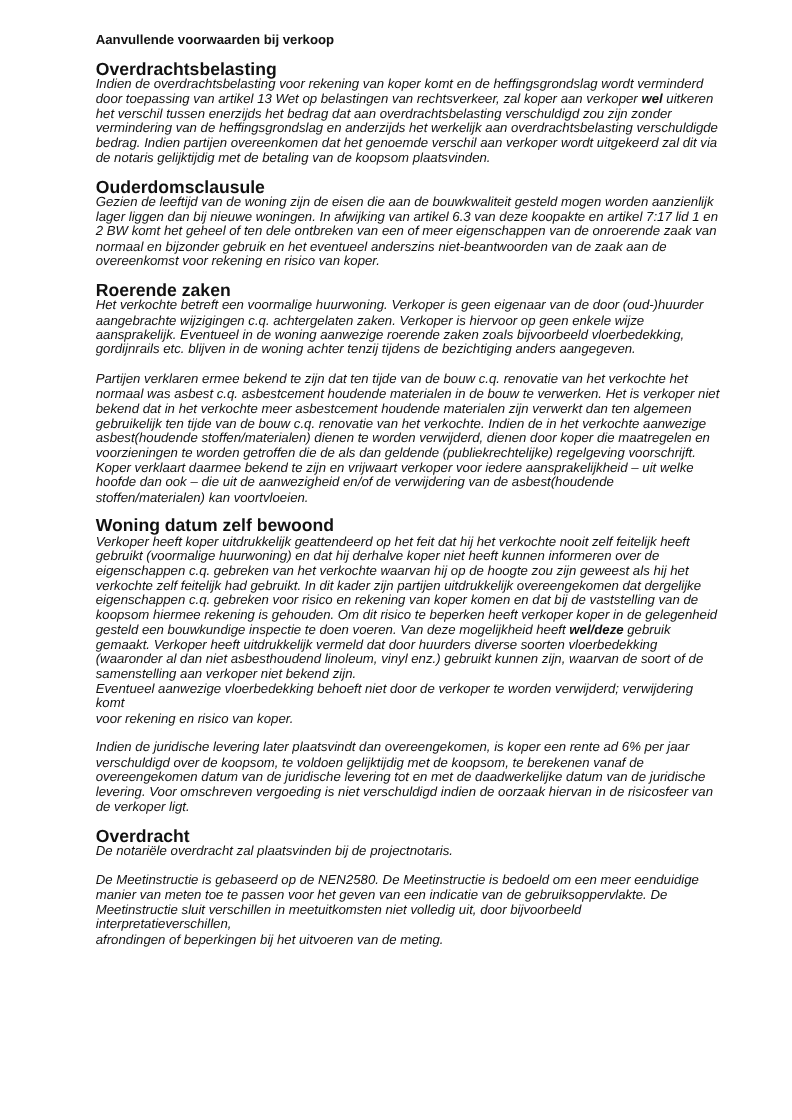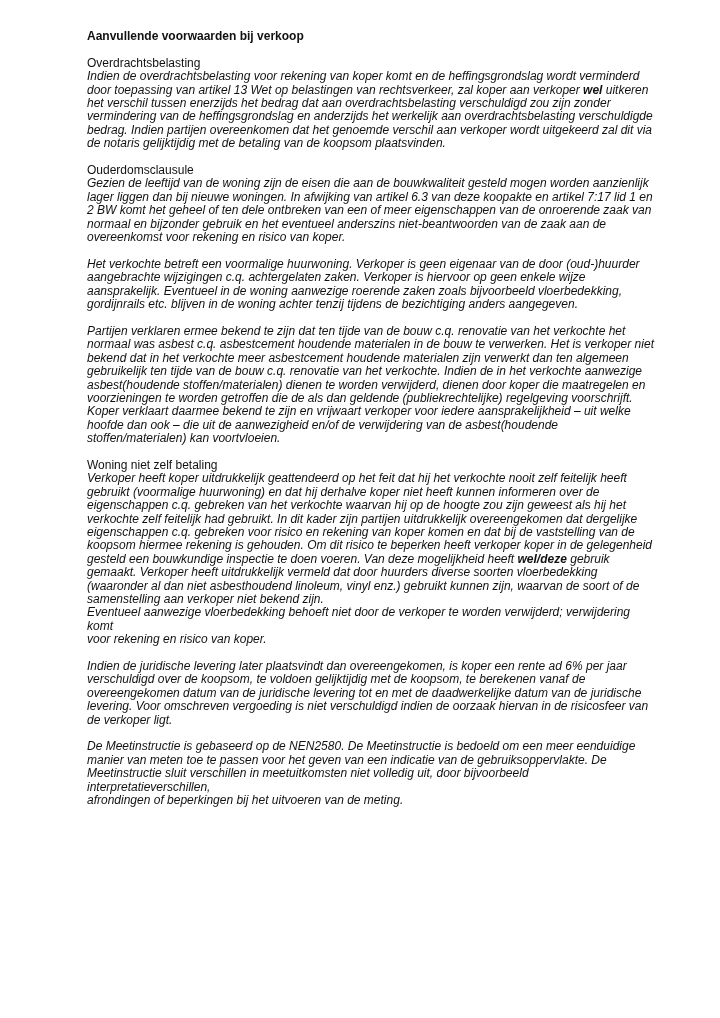--- a/index.html
+++ b/index.html
@@ -25,22 +25,22 @@
   .doc-title {
     font-weight: bold;
     margin: 0 0 13.4px 0;
     font-size: 12px;
     line-height: 13.4px;
   }
   .doc-section {
     margin: 0 0 13.4px 0;
   }
   .section-heading {
-    font-weight: normal;
-    font-size: 12px;
+    font-weight: bold;
+    font-size: 16px;
     line-height: 13.4px;
     margin: 0;
   }
   .section-body {
     margin: 0;
     white-space: pre-line;
     font-style: italic;
   }
   .section-body b { font-weight: bold; }
 </style>
@@ -64,41 +64,42 @@
   <section class="doc-section">
     <h2 class="section-heading">Ouderdomsclausule</h2>
     <p class="section-body">Gezien de leeftijd van de woning zijn de eisen die aan de bouwkwaliteit gesteld mogen worden aanzienlijk
 lager liggen dan bij nieuwe woningen. In afwijking van artikel 6.3 van deze koopakte en artikel 7:17 lid 1 en
 2 BW komt het geheel of ten dele ontbreken van een of meer eigenschappen van de onroerende zaak van
 normaal en bijzonder gebruik en het eventueel anderszins niet-beantwoorden van de zaak aan de
 overeenkomst voor rekening en risico van koper.</p>
   </section>
 
   <section class="doc-section">
+    <h2 class="section-heading">Roerende zaken</h2>
     <p class="section-body">Het verkochte betreft een voormalige huurwoning. Verkoper is geen eigenaar van de door (oud-)huurder
 aangebrachte wijzigingen c.q. achtergelaten zaken. Verkoper is hiervoor op geen enkele wijze
 aansprakelijk. Eventueel in de woning aanwezige roerende zaken zoals bijvoorbeeld vloerbedekking,
 gordijnrails etc. blijven in de woning achter tenzij tijdens de bezichtiging anders aangegeven.</p>
   </section>
 
 
   <section class="doc-section">
     <p class="section-body">Partijen verklaren ermee bekend te zijn dat ten tijde van de bouw c.q. renovatie van het verkochte het
 normaal was asbest c.q. asbestcement houdende materialen in de bouw te verwerken. Het is verkoper niet
 bekend dat in het verkochte meer asbestcement houdende materialen zijn verwerkt dan ten algemeen
 gebruikelijk ten tijde van de bouw c.q. renovatie van het verkochte. Indien de in het verkochte aanwezige
 asbest(houdende stoffen/materialen) dienen te worden verwijderd, dienen door koper die maatregelen en
 voorzieningen te worden getroffen die de als dan geldende (publiekrechtelijke) regelgeving voorschrijft.
 Koper verklaart daarmee bekend te zijn en vrijwaart verkoper voor iedere aansprakelijkheid – uit welke
 hoofde dan ook – die uit de aanwezigheid en/of de verwijdering van de asbest(houdende
 stoffen/materialen) kan voortvloeien.</p>
   </section>
 
   <section class="doc-section">
-    <h2 class="section-heading">Woning niet zelf betaling</h2>
+    <h2 class="section-heading">Woning datum zelf bewoond</h2>
     <p class="section-body">Verkoper heeft koper uitdrukkelijk geattendeerd op het feit dat hij het verkochte nooit zelf feitelijk heeft
 gebruikt (voormalige huurwoning) en dat hij derhalve koper niet heeft kunnen informeren over de
 eigenschappen c.q. gebreken van het verkochte waarvan hij op de hoogte zou zijn geweest als hij het
 verkochte zelf feitelijk had gebruikt. In dit kader zijn partijen uitdrukkelijk overeengekomen dat dergelijke
 eigenschappen c.q. gebreken voor risico en rekening van koper komen en dat bij de vaststelling van de
 koopsom hiermee rekening is gehouden. Om dit risico te beperken heeft verkoper koper in de gelegenheid
 gesteld een bouwkundige inspectie te doen voeren. Van deze mogelijkheid heeft <b>wel/deze</b> gebruik
 gemaakt. Verkoper heeft uitdrukkelijk vermeld dat door huurders diverse soorten vloerbedekking
 (waaronder al dan niet asbesthoudend linoleum, vinyl enz.) gebruikt kunnen zijn, waarvan de soort of de
 samenstelling aan verkoper niet bekend zijn.
@@ -107,20 +108,24 @@
   </section>
 
   <section class="doc-section">
     <p class="section-body">Indien de juridische levering later plaatsvindt dan overeengekomen, is koper een rente ad 6% per jaar
 verschuldigd over de koopsom, te voldoen gelijktijdig met de koopsom, te berekenen vanaf de
 overeengekomen datum van de juridische levering tot en met de daadwerkelijke datum van de juridische
 levering. Voor omschreven vergoeding is niet verschuldigd indien de oorzaak hiervan in de risicosfeer van
 de verkoper ligt.</p>
   </section>
 
+  <section class="doc-section">
+    <h2 class="section-heading">Overdracht</h2>
+    <p class="section-body">De notariële overdracht zal plaatsvinden bij de projectnotaris.</p>
+  </section>
 
   <section class="doc-section">
     <p class="section-body">De Meetinstructie is gebaseerd op de NEN2580. De Meetinstructie is bedoeld om een meer eenduidige
 manier van meten toe te passen voor het geven van een indicatie van de gebruiksoppervlakte. De
 Meetinstructie sluit verschillen in meetuitkomsten niet volledig uit, door bijvoorbeeld interpretatieverschillen,
 afrondingen of beperkingen bij het uitvoeren van de meting.</p>
   </section>
 
 </div>
 

